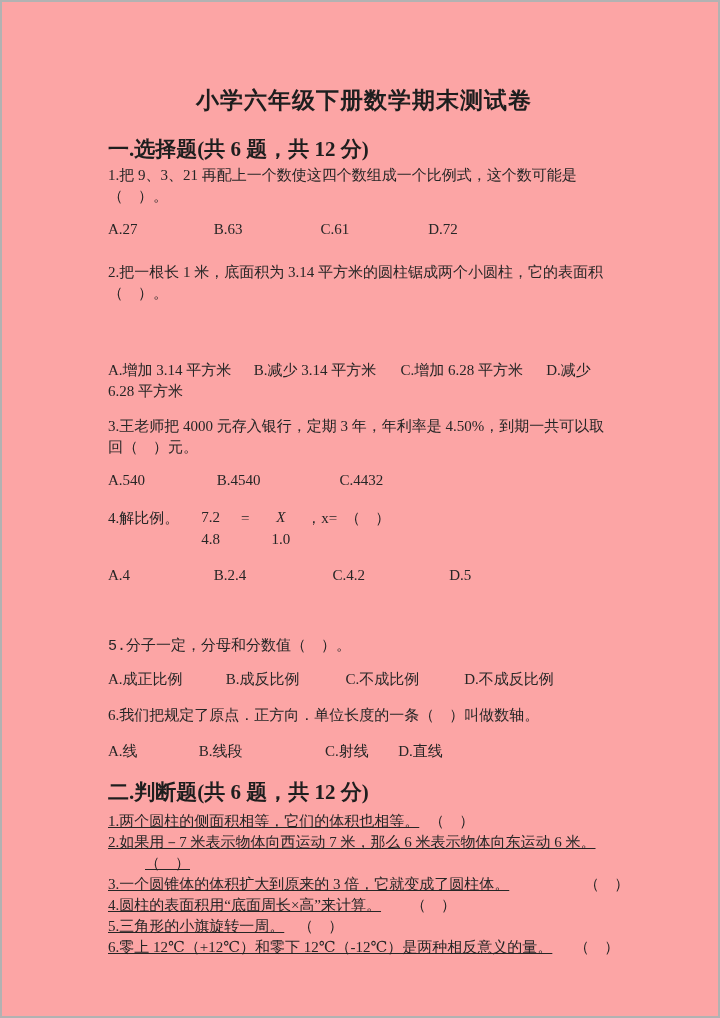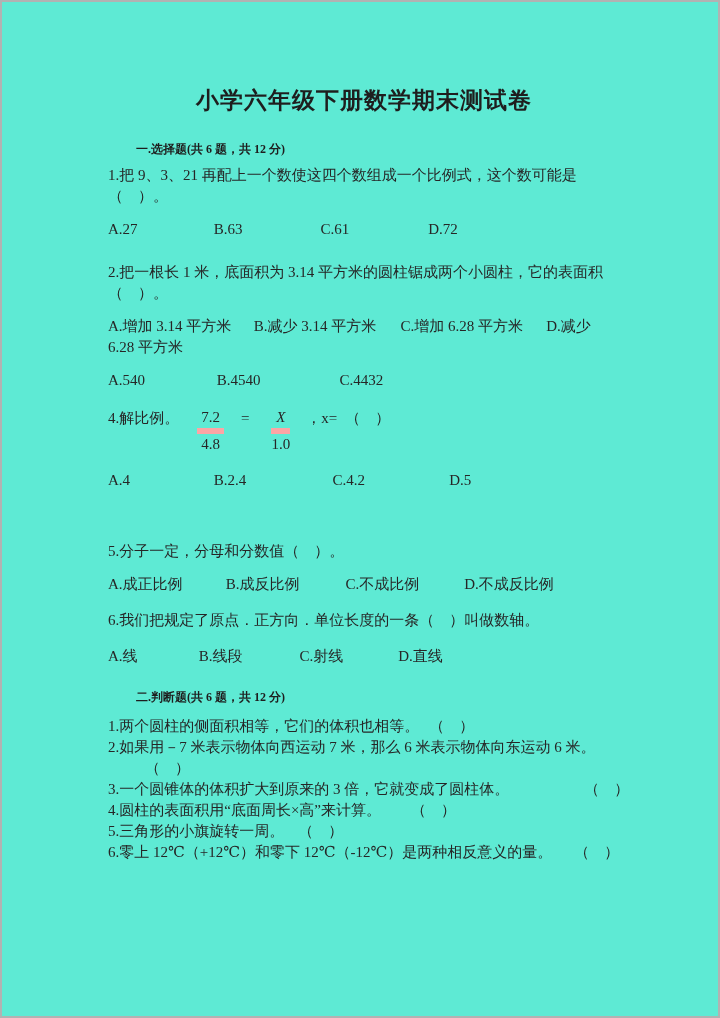--- a/index.html
+++ b/index.html
@@ -1,91 +1,90 @@
 <!DOCTYPE html>
 <html><head>
 <meta charset="utf-8">
 <style>
   html, body { margin: 0; padding: 0; background: #ffffff; }
   .page {
     position: relative;
     width: 720px;
     height: 1018px;
     box-sizing: border-box;
-    background: #5eead4;
+    background: #fca5a5;
     border: 2px solid #b2b2b2;
     padding: 0 98px 0 106px;
     overflow: hidden;
     font-family: "Liberation Serif", "DejaVu Serif", serif;
     color: #262626;
     font-size: 15px;
     line-height: 21px;
   }
   .title {
     margin: 84px 0 0 0;
     font-size: 23px;
     line-height: 30px;
     font-weight: bold;
     text-align: center;
     letter-spacing: 1px;
     color: #1e1e1e;
   }
   .sec-heading {
-    font-size: 12px;
+    font-size: 21px;
     line-height: 22px;
     font-weight: bold;
     color: #1e1e1e;
-    margin-left: 28px;
   }
   .sec-heading.s1 { margin-top: 22px; }
   .sec-heading.s2 { margin-top: 19px; }
   .q { margin-top: 5px; }
   .q.q2 { margin-top: 22px; }
   .q.q3 { margin-top: 14px; }
-  .q.q5 { margin-top: 50px; }
+  .q.q5 { margin-top: 50px; font-family: Liberation Mono, monospace; }
   .q.q6 { margin-top: 15px; }
   .line { white-space: nowrap; }
   .opts { margin-top: 12px; white-space: nowrap; }
   .opts span { display: inline-block; }
   .opts.o1 span:nth-child(1) { width: 102px; }
   .opts.o1 span:nth-child(2) { width: 103px; }
   .opts.o1 span:nth-child(3) { width: 104px; }
-  .opts.o2 span:nth-child(1) { width: 142px; }
+  .opts.o2 span:nth-child(1) { width: 142px; margin-top: 44px; }
   .opts.o2 span:nth-child(2) { width: 143px; }
   .opts.o2 span:nth-child(3) { width: 142px; }
   .opts.o3 span:nth-child(1) { width: 105px; }
   .opts.o3 span:nth-child(2) { width: 119px; }
   .opts.o4 { margin-top: 16px; }
   .opts.o4 span:nth-child(1) { width: 102px; }
   .opts.o4 span:nth-child(2) { width: 115px; }
   .opts.o4 span:nth-child(3) { width: 113px; }
   .opts.o5 span:nth-child(1) { width: 114px; }
   .opts.o5 span:nth-child(2) { width: 116px; }
   .opts.o5 span:nth-child(3) { width: 115px; }
   .opts.o6 { margin-top: 15px; }
   .opts.o6 span:nth-child(1) { width: 87px; }
   .opts.o6 span:nth-child(2) { width: 97px; }
-  .opts.o6 span:nth-child(3) { width: 95px; }
+  .opts.o6 span:nth-child(3) { width: 95px; text-align: center; }
   .q4row {
     margin-top: 17px;
     display: flex;
     align-items: flex-start;
     white-space: nowrap;
   }
   .frac { display: inline-flex; flex-direction: column; text-align: center; line-height: 19px; }
-  .frac .num { border-bottom: 6px solid #fca5a5; padding: 0 4px 1px 4px; }
+  .frac .num { border-bottom: 1px solid #fca5a5; padding: 0 4px 1px 4px; }
   .frac .den { padding-top: 1px; }
   .frac.f1 { margin-left: 18px; }
   .frac.f2 { margin-left: 22px; }
   .q4eq { margin-left: 17px; }
   .q4suffix { margin-left: 16px; }
   .q4blank { margin-left: 8px; }
   .italic { font-style: italic; }
   .jlist { margin-top: 8px; }
-  .jitem { white-space: nowrap; line-height: 21px; }
+  .jitem { white-space: nowrap; line-height: 21px; text-decoration: underline; }
   .jb { display: inline-block; }
   .jb.g1 { margin-left: 10px; }
   .jb.g2 { display: block; margin-left: 37px; white-space: nowrap; }
   .jb.g3 { margin-left: 75px; }
   .jb.g4 { margin-left: 30px; }
   .jb.g5 { margin-left: 14px; }
   .jb.g6 { margin-left: 22px; }
 </style>
 </head>
 <body>
@@ -112,20 +111,24 @@
     <div class="line">（　）。</div>
   </div>
   <div class="opts o2">
     <span>A.增加 3.14 平方米</span>
     <span>B.减少 3.14 平方米</span>
     <span>C.增加 6.28 平方米</span>
     <span>D.减少</span>
   </div>
   <div class="line">6.28 平方米</div>
 
+  <div class="q q3">
+    <div class="line">3.王老师把 4000 元存入银行，定期 3 年，年利率是 4.50%，到期一共可以取</div>
+    <div class="line">回（　）元。</div>
+  </div>
   <div class="opts o3">
     <span>A.540</span>
     <span>B.4540</span>
     <span>C.4432</span>
   </div>
 
   <div class="q4row">
     <span>4.解比例。</span>
     <span class="frac f1">
       <span class="num">7.2</span>

